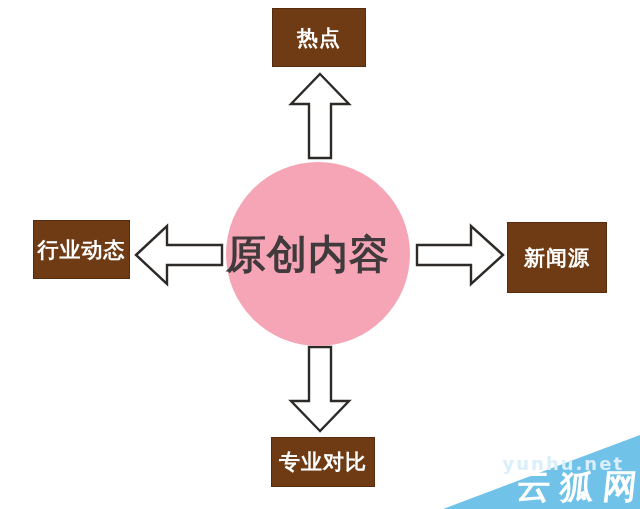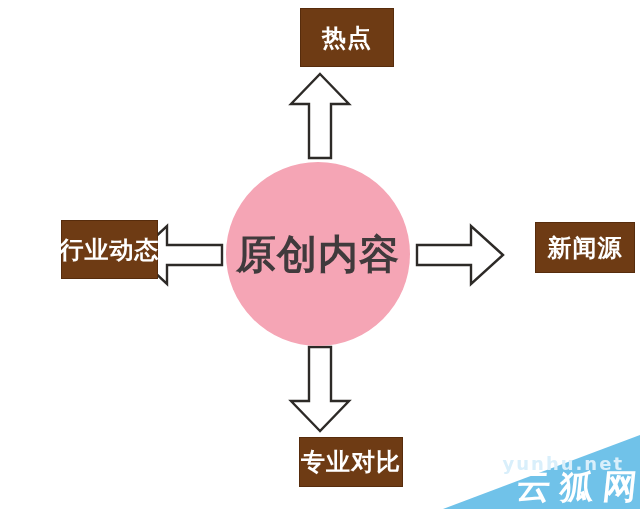--- a/index.html
+++ b/index.html
@@ -25,38 +25,36 @@
   .node {
     position: absolute;
     display: flex;
     align-items: center;
     justify-content: center;
     background: var(--node-bg, #6e3b14);
     border: 1px solid var(--node-border, #572c0c);
     box-sizing: border-box;
     color: var(--node-text, #ffffff);
     font-weight: bold;
-    font-size: 24px;
+    font-size: 21px;
     letter-spacing: 1px;
     white-space: nowrap;
-    margin-left: 28px;
   }
   .node-top    { left: 272px; top: 8px;   width: 94px;  height: 59px; }
   .node-left   { left: 33px;  top: 220px; width: 97px;  height: 59px; text-align: right; }
-  .node-right  { left: 507px; top: 222px; width: 100px; height: 51px; }
+  .node-right  { left: 507px; top: 222px; width: 100px; height: 71px; }
   .node-bottom { left: 271px; top: 437px; width: 104px; height: 50px; }
   .center-circle {
     position: absolute;
     left: 226px; top: 162px;
     width: 184px; height: 184px;
     border-radius: 50%;
     background: var(--center-bg, #f5a5b5);
     display: flex;
     align-items: center;
-    justify-content: center;
     color: var(--center-text, #403a3c);
     font-weight: bold;
     font-size: 40px;
     letter-spacing: 1px;
     white-space: nowrap;
   }
   .wm-triangle {
     position: absolute;
     left: 443px; top: 435px;
     width: 197px; height: 74px;

